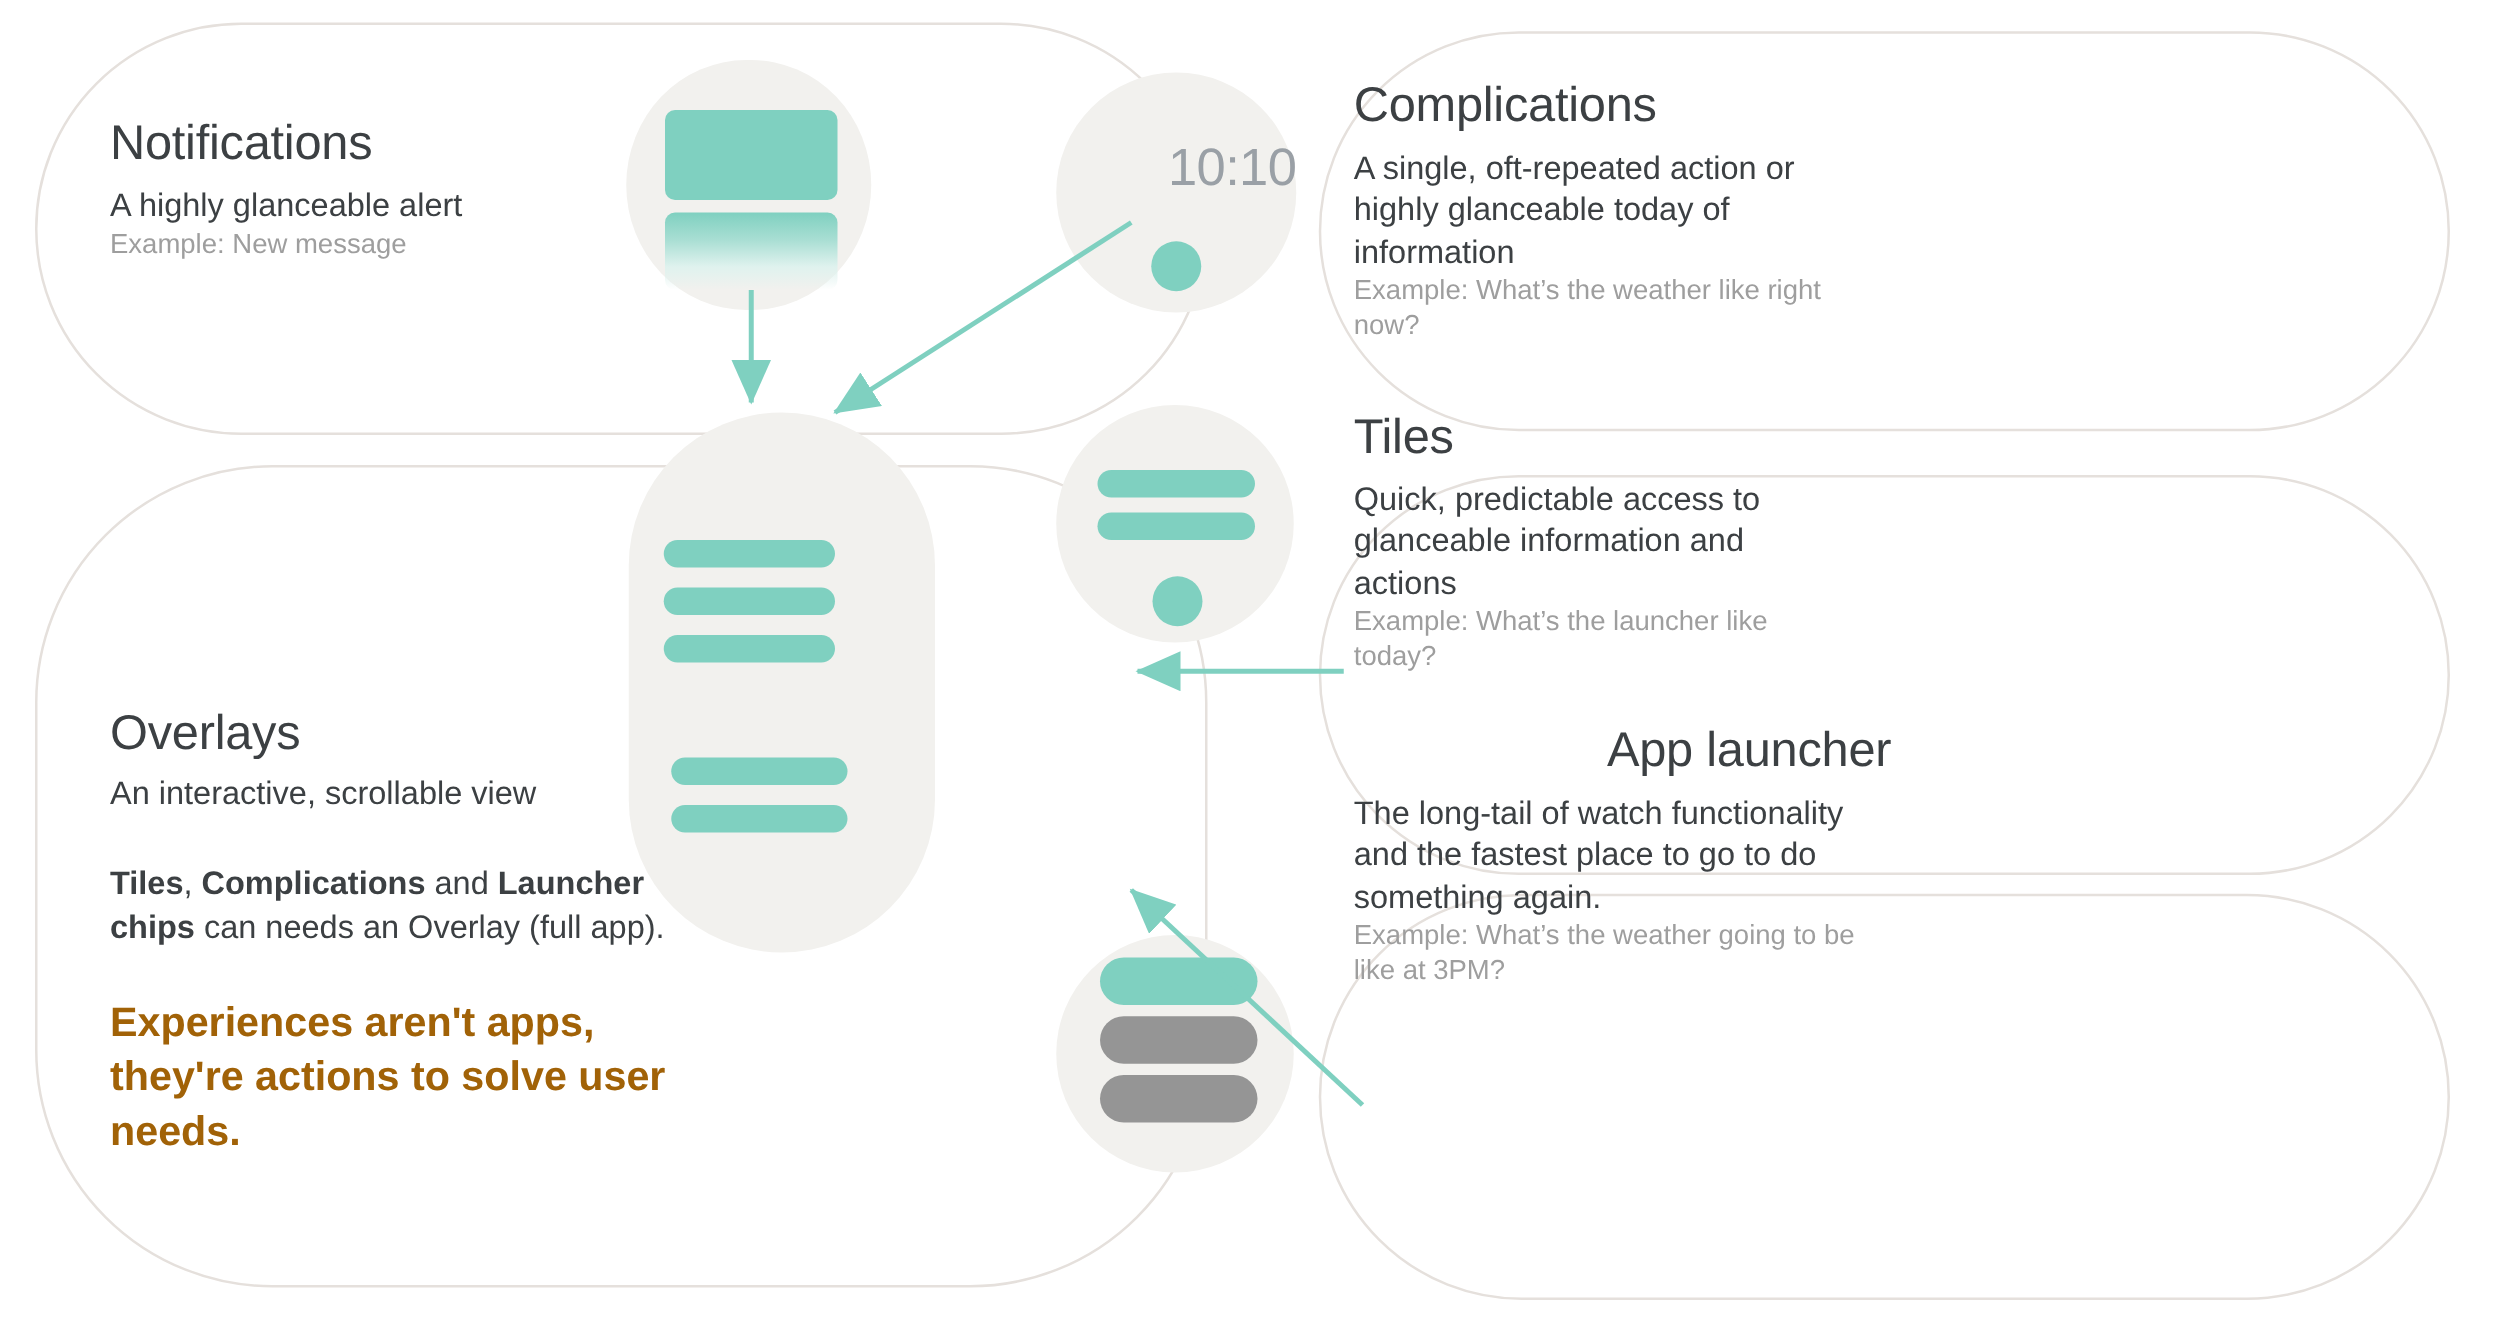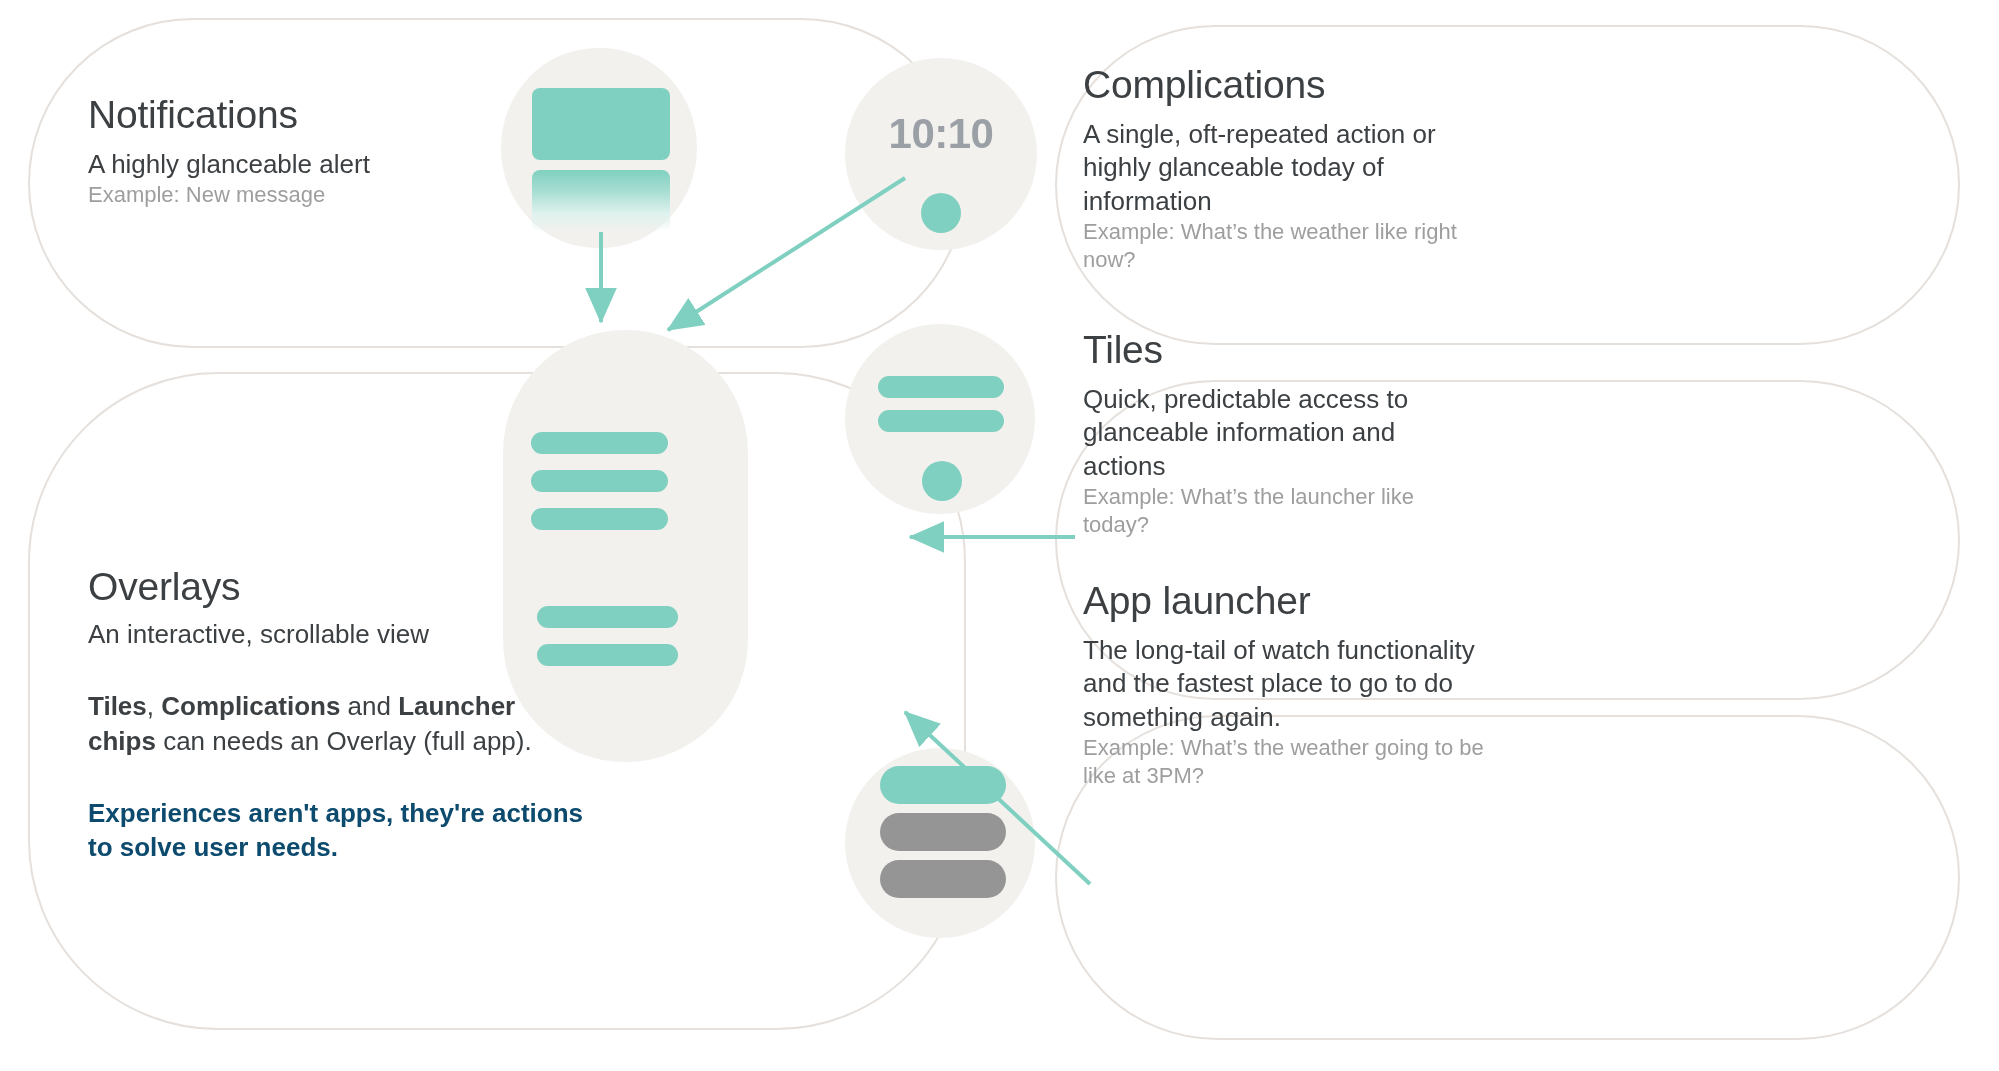--- a/index.html
+++ b/index.html
@@ -46,40 +46,40 @@
     font-weight:400;
     line-height:1.28;
   }
   .bodytext{
     color:#3C4043;
     font-size:26px;
     line-height:1.32;
   }
   .bodytext b{font-weight:700;}
   .accent-text{
-    color:#0c4a6e;
-    font-size:26px;
+    color:#a16207;
+    font-size:33px;
     font-weight:700;
     line-height:1.32;
   }
 
   
   .txt-notifications{position:absolute;left:88px;top:92px;width:420px;}
   .txt-notifications .title{margin-bottom:10px;}
   .txt-overlays{position:absolute;left:88px;top:564px;width:500px;}
   .txt-overlays .title{margin-bottom:8px;}
   .txt-overlays .bodytext{margin-top:38px;}
   .txt-overlays .accent-text{margin-top:38px;}
 
   .txt-complications{position:absolute;left:1083px;top:62px;width:420px;}
   .txt-complications .title{margin-bottom:10px;}
   .txt-tiles{position:absolute;left:1083px;top:327px;width:400px;}
   .txt-tiles .title{margin-bottom:10px;}
   .txt-launcher{position:absolute;left:1083px;top:578px;width:430px;}
-  .txt-launcher .title{margin-bottom:10px;}
+  .txt-launcher .title{margin-bottom:10px;text-align:right;}
 
   
   .blob{
     position:absolute;
     background:#F2F1EE;
   }
   
   .blob-notification{
     left:501px;top:48px;width:196px;height:200px;
     border-radius:96px/100px;
@@ -105,22 +105,22 @@
   .ov-bar-3{top:508px;width:137px;}
   .ov-bar-4{top:606px;width:141px;left:537px;}
   .ov-bar-5{top:644px;width:141px;left:537px;}
 
   
   .blob-complications{
     left:845px;top:58px;width:192px;height:192px;border-radius:50%;
   }
   .comp-time{
     position:absolute;left:845px;top:110px;width:192px;
-    text-align:center;color:#9AA0A6;
-    font-size:42px;font-weight:700;letter-spacing:-0.5px;
+    text-align:right;color:#9AA0A6;
+    font-size:42px;font-weight:400;letter-spacing:-0.5px;
   }
   .comp-dot{
     position:absolute;left:921px;top:193px;width:40px;height:40px;
     background:#7FD0C0;border-radius:50%;
   }
 
   
   .blob-tiles{
     left:845px;top:324px;width:190px;height:190px;border-radius:50%;
   }

